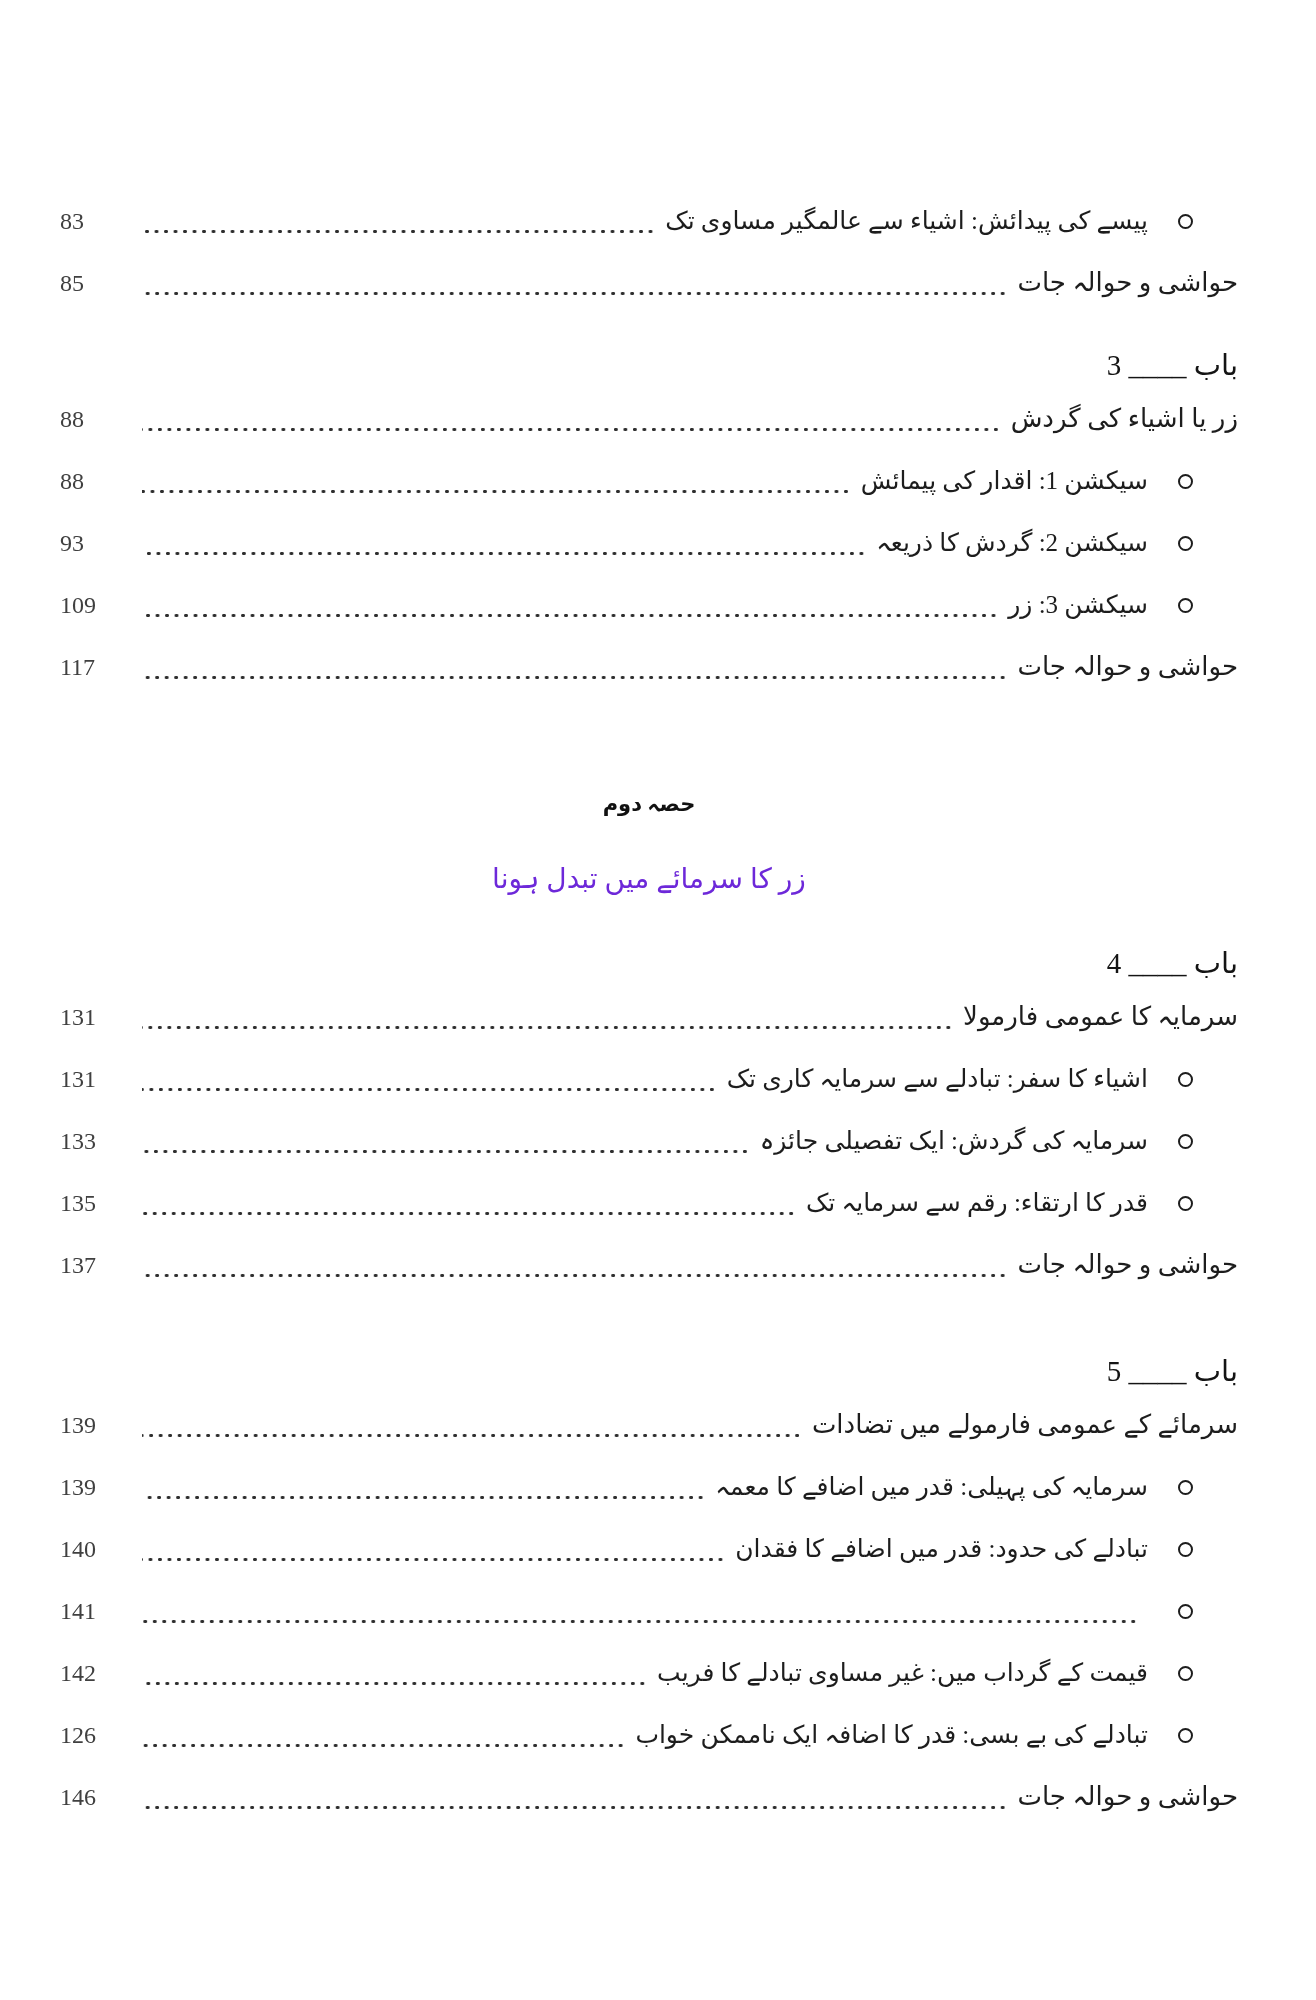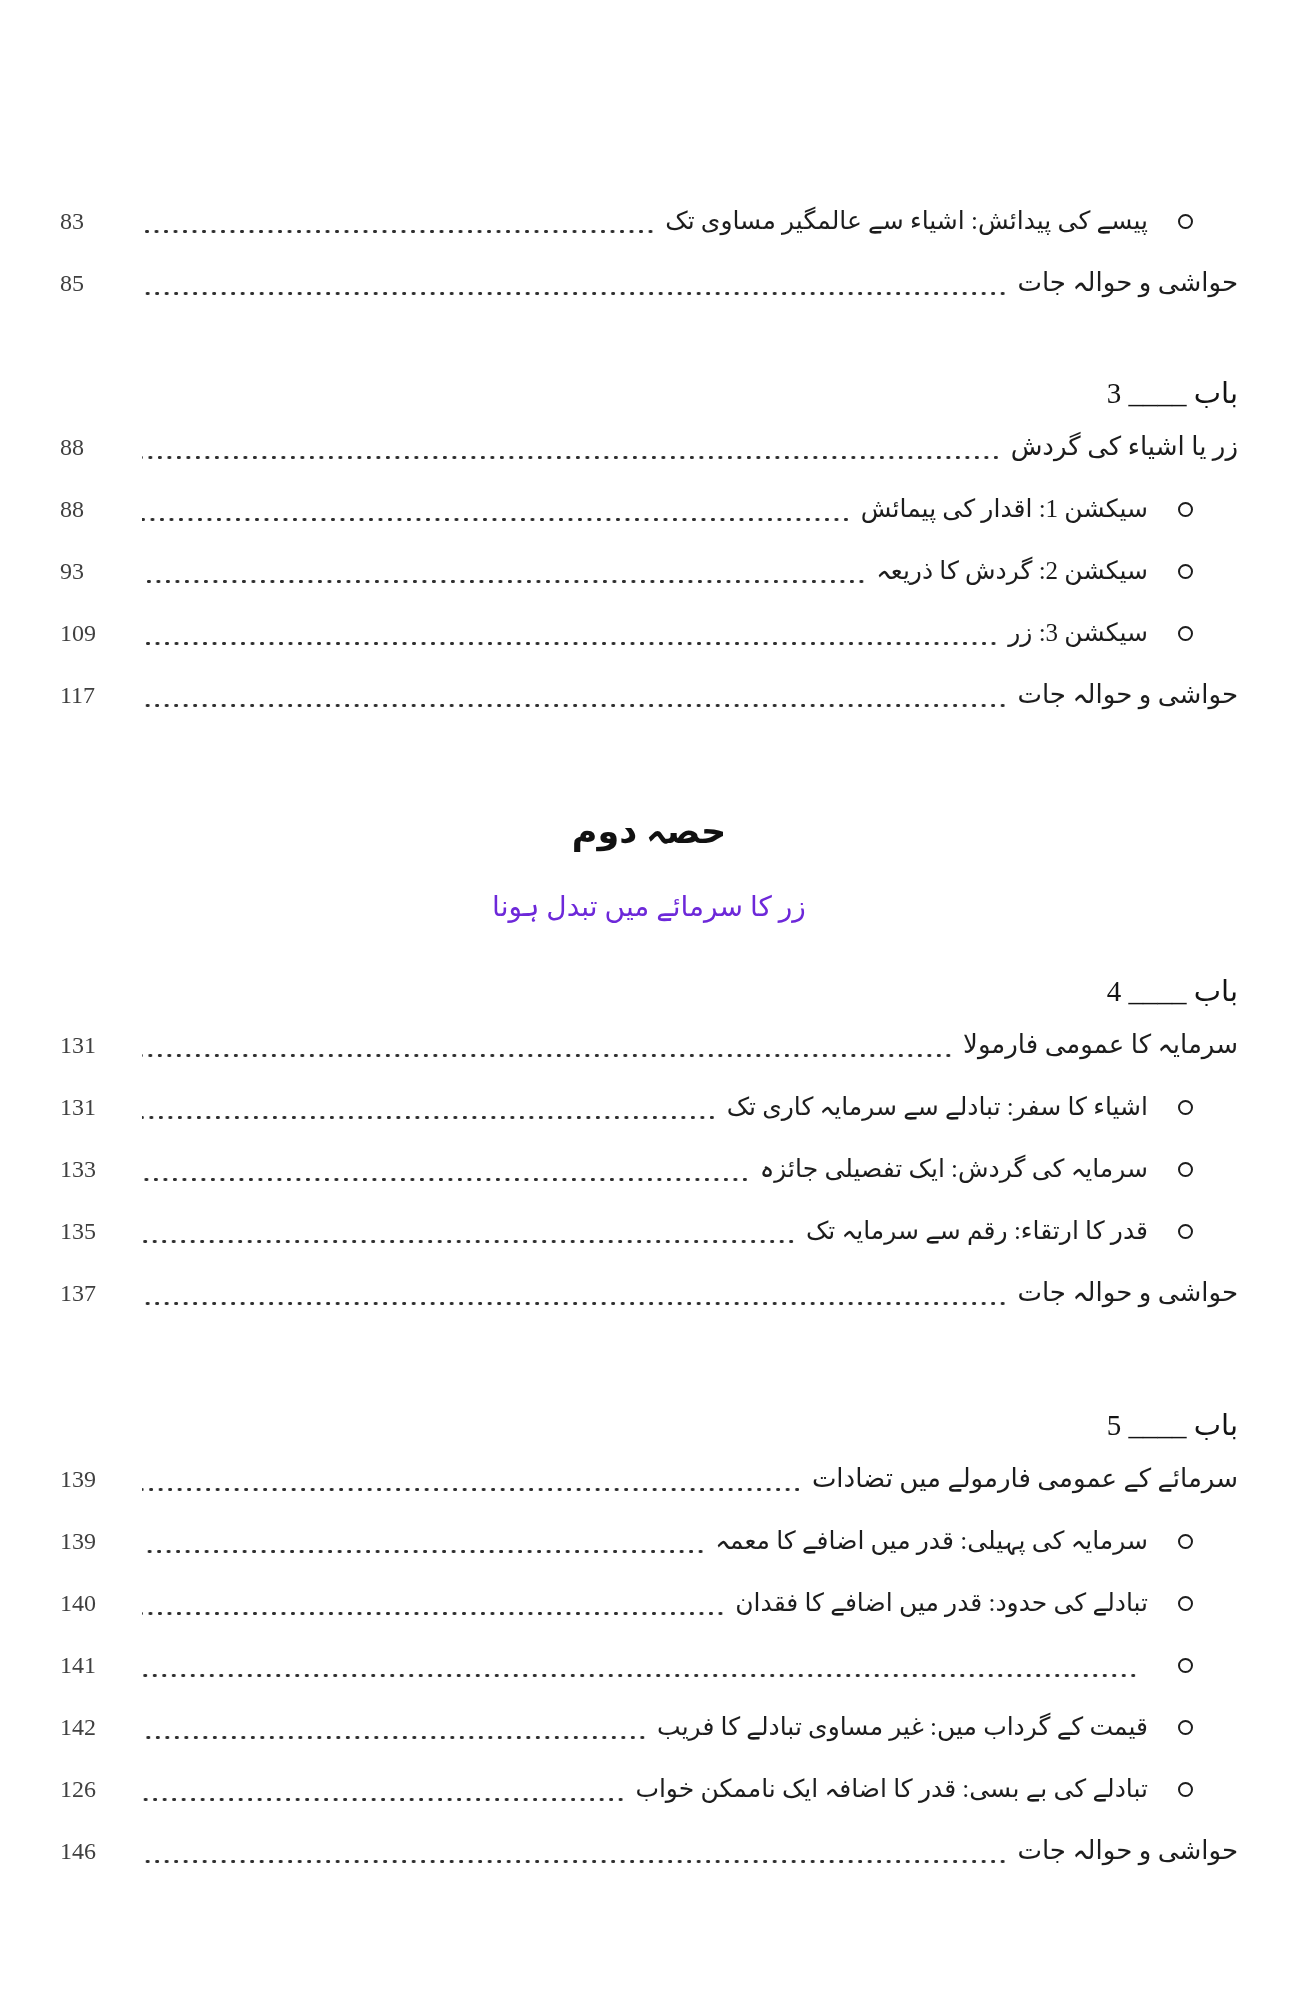--- a/index.html
+++ b/index.html
@@ -66,29 +66,29 @@
   }
 
   
   .chapter-heading {
     text-align:right;
     font-size:29px;
     line-height:46px;
     color:#141414;
     white-space:nowrap;
   }
-  .mt-ch3 { margin-top:56px; }
+  .mt-ch3 { margin-top:28px; }
   .mt-ch4 { margin-top:38px; }
-  .mt-ch5 { margin-top:78px; }
+  .mt-ch5 { margin-top:52px; }
 
   .part-title {
     margin-top:82px;
     text-align:center;
     font-weight:bold;
-    font-size:35px;
+    font-size:21px;
     line-height:48px;
     color:#111111;
   }
   .part-subtitle {
     margin-top:28px;
     text-align:center;
     font-size:28px;
     line-height:46px;
     color:#6d28d9;
   }

